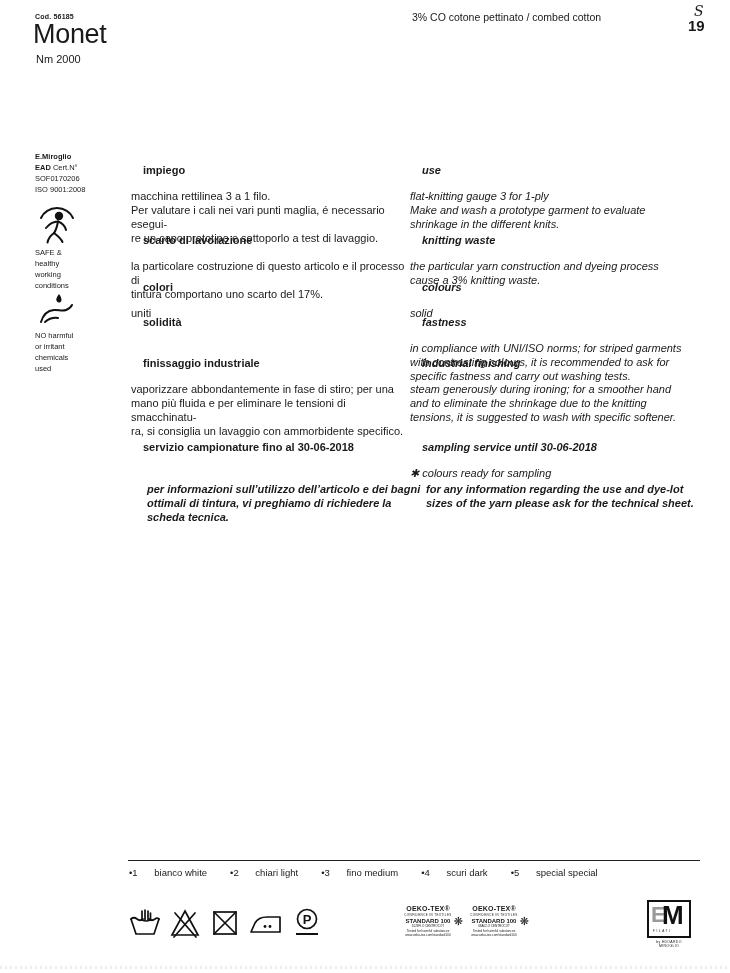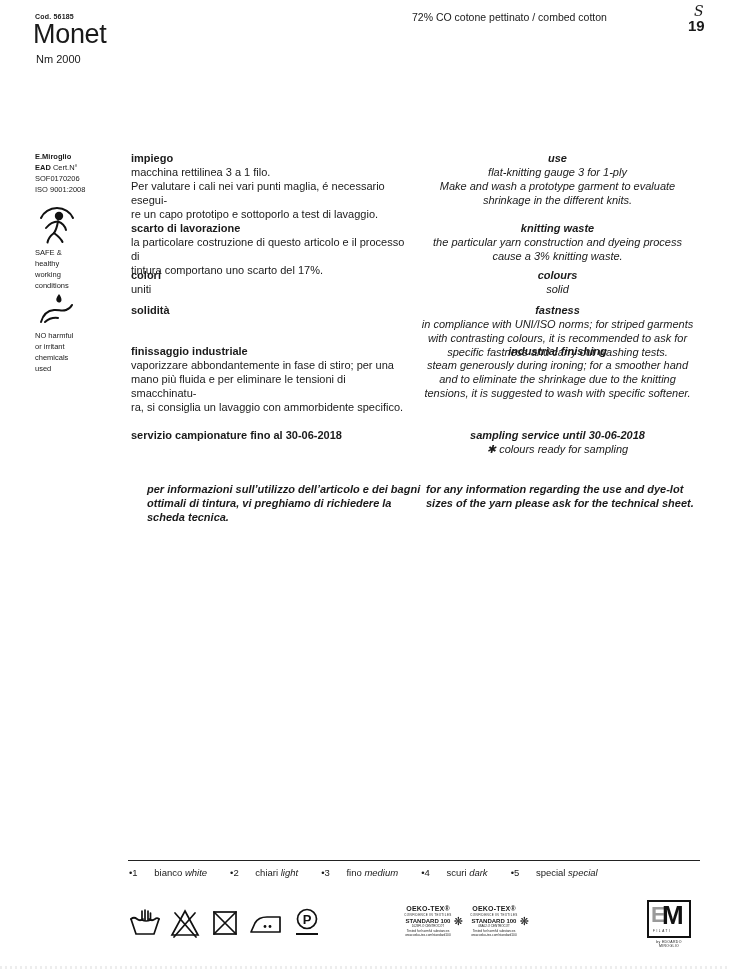--- a/index.html
+++ b/index.html
@@ -22,31 +22,31 @@
   .icon-person{top:203px;}
   .icon-hand{top:292px;}
   .side-cap{position:absolute;left:35px;width:90px;font-size:7.5px;line-height:11px;white-space:pre-line;}
   .cap-safe{top:247px;}
   .cap-chem{top:330px;}
   
   .col{position:absolute;top:0;height:0;}
   .col-it{left:131px;width:275px;}
   .col-en{left:410px;width:295px;}
   .sec{position:absolute;width:100%;}
-  .sec h3{margin:0;font-size:11px;line-height:14px;font-weight:bold;}
+  .sec h3{margin:12px;font-size:11px;line-height:14px;font-weight:bold;}
   .sec p{margin:0;font-size:11px;line-height:14px;white-space:pre-line;}
-  .col-en .sec h3,.col-en .sec p{font-style:italic;text-align:center;}
+  .col-en .sec h3,.col-en .sec p{font-style:italic;}
   .s0{top:151px}.s1{top:221px}.s2{top:268px}.s3{top:303px}.s4{top:344px}.s5{top:428px}
   .note{position:absolute;top:466px;width:100%;margin:16px;font-size:11px;line-height:14px;
         font-style:italic;font-weight:bold;white-space:pre-line;}
   
   .rule{position:absolute;left:128px;top:860px;width:572px;border-top:1.2px solid #222;}
   .legend{position:absolute;left:129px;top:866px;display:flex;gap:23px;font-size:9.5px;line-height:14px;}
   .legend .it-label{font-style:normal;padding-left:14px;}
-  .legend .en-label{font-style:italic;margin-top:48px;}
+  .legend .en-label{margin-top:48px;}
   
   .care{position:absolute;left:129px;top:907px;display:flex;gap:8px;align-items:flex-start;}
   .care svg{display:block;}
   .oeko{position:absolute;top:905px;width:62px;text-align:center;line-height:1.25;}
   .oeko1{left:402px;}
   .oeko2{left:468px;}
   .oeko .brand{font-size:7px;font-weight:bold;letter-spacing:.2px;}
   .oeko .tag{font-size:3px;letter-spacing:.4px;}
   .oeko .std{font-size:6px;font-weight:bold;}
   .oeko .cert{font-size:3px;}
@@ -63,21 +63,21 @@
     background:repeating-linear-gradient(90deg,rgba(0,0,0,.07) 0 2px,rgba(0,0,0,0) 2px 5px);}
 </style>
 </head>
 <body>
 
 <div class="page">
 
   <div class="hdr-code">Cod. 56185</div>
   <div class="hdr-title">Monet</div>
   <div class="hdr-sub">Nm 2000</div>
-  <div class="hdr-comp">72% CO cotone pettinato / combed cotton</div>
+  <div class="hdr-comp">3% CO cotone pettinato / combed cotton</div>
   <div class="hdr-sglyph">S</div>
   <div class="hdr-page">19</div>
 
   <div class="side">
     <div class="b">E.Miroglio</div>
     <div><span class="b">EAD</span><span> Cert.N°</span></div>
     <div>SOF0170206</div>
     <div>ISO 9001:2008</div>
   </div>
 

